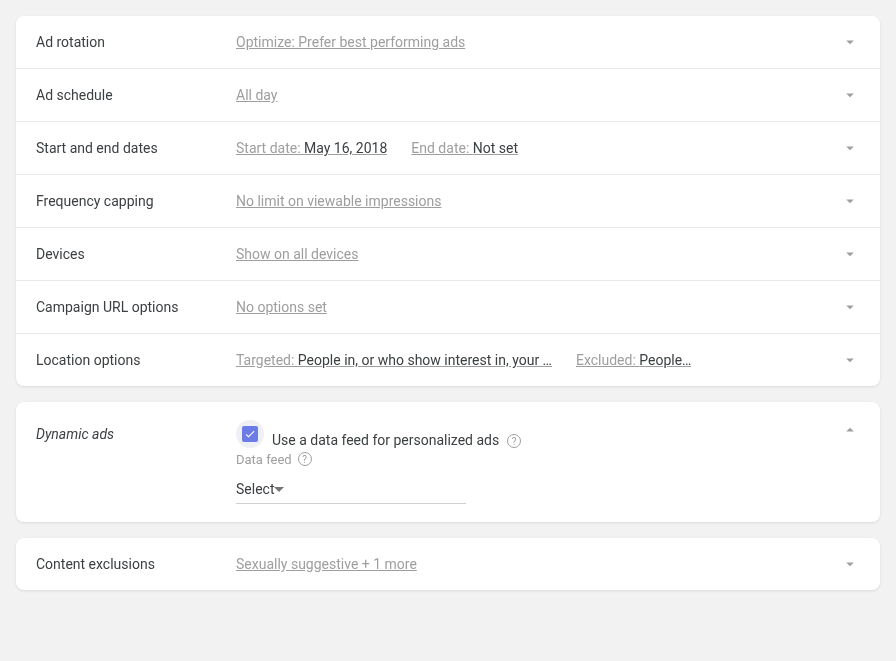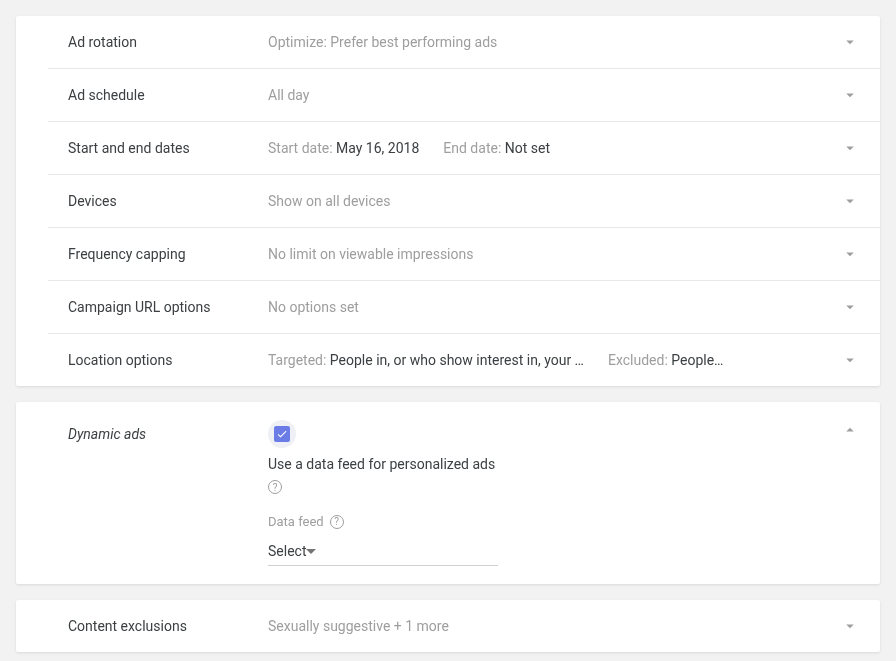--- a/index.html
+++ b/index.html
@@ -7,24 +7,23 @@
       font-family: Roboto, Arial, sans-serif;
       background: #f2f2f2;
       font-size: 14px;
       color: #3c4043;
     }
     .page {
       padding: 16px;
     }
     .card {
       background: #fff;
-      border-radius: 2px;
+      border-radius: 8px;
       box-shadow: 0 1px 3px rgba(0,0,0,0.1);
       margin-bottom: 16px;
-      padding-left: 32px;
     }
     .row {
       display: flex;
       align-items: center;
       padding: 16px 20px;
       border-bottom: 1px solid #e8e8e8;
       cursor: pointer;
       min-height: 48px;
     }
     .row:last-child { border-bottom: none; }
@@ -35,20 +34,21 @@
       font-size: 14px;
     }
     .row-value {
       flex: 1;
       color: #9e9e9e;
       font-size: 14px;
       display: flex;
       gap: 24px;
       align-items: center;
       overflow: hidden;
+      text-decoration: underline;
     }
     .row-value .dark { color: #3c4043; }
     .val-group { white-space: nowrap; overflow: hidden; text-overflow: ellipsis; text-align: right; }
     .chev {
       flex-shrink: 0;
       width: 20px;
       height: 20px;
       display: flex;
       align-items: center;
       justify-content: center;
@@ -76,24 +76,23 @@
       display: flex;
       align-items: center;
       justify-content: center;
       color: #9e9e9e;
       cursor: pointer;
     }
     .exp-chev svg { width: 18px; height: 18px; fill: #9e9e9e; }
 
     .checkbox-row {
       display: flex;
-      align-items: flex-start;
+      align-items: flex-end;
       gap: 8px;
-      margin-bottom: 20px;
-      flex-direction: column;
+      margin-bottom: 4px;
     }
     .checkbox-circle {
       width: 28px;
       height: 28px;
       border-radius: 50%;
       background: #eef0f5;
       display: flex;
       align-items: center;
       justify-content: center;
       flex-shrink: 0;
@@ -119,21 +118,20 @@
       display: inline-flex;
       align-items: center;
       justify-content: center;
       cursor: pointer;
       flex-shrink: 0;
     }
     .field-label {
       color: #9e9e9e;
       font-size: 13px;
       display: flex;
-      align-items: center;
       gap: 6px;
       margin-bottom: 8px;
     }
     .select {
       display: flex;
       align-items: center;
       width: 230px;
       border-bottom: 1px solid #d0d0d0;
       padding: 6px 4px 6px 0;
       cursor: pointer;
@@ -184,32 +182,32 @@
         </span>
       </div>
       <div class="chev">
           <svg viewBox="0 0 24 24">
             <path d="M7 10l5 5 5-5z"></path>
           </svg>
         </div>
     </div>
 
     <div class="row">
+      <div class="row-label">Frequency capping</div>
+      <div class="row-value">No limit on viewable impressions</div>
+      <div class="chev">
+          <svg viewBox="0 0 24 24">
+            <path d="M7 10l5 5 5-5z"></path>
+          </svg>
+        </div>
+    </div>
+
+    <div class="row">
       <div class="row-label">Devices</div>
       <div class="row-value">Show on all devices</div>
-      <div class="chev">
-          <svg viewBox="0 0 24 24">
-            <path d="M7 10l5 5 5-5z"></path>
-          </svg>
-        </div>
-    </div>
-
-    <div class="row">
-      <div class="row-label">Frequency capping</div>
-      <div class="row-value">No limit on viewable impressions</div>
       <div class="chev">
           <svg viewBox="0 0 24 24">
             <path d="M7 10l5 5 5-5z"></path>
           </svg>
         </div>
     </div>
 
     <div class="row">
       <div class="row-label">Campaign URL options</div>
       <div class="row-value">No options set</div>

